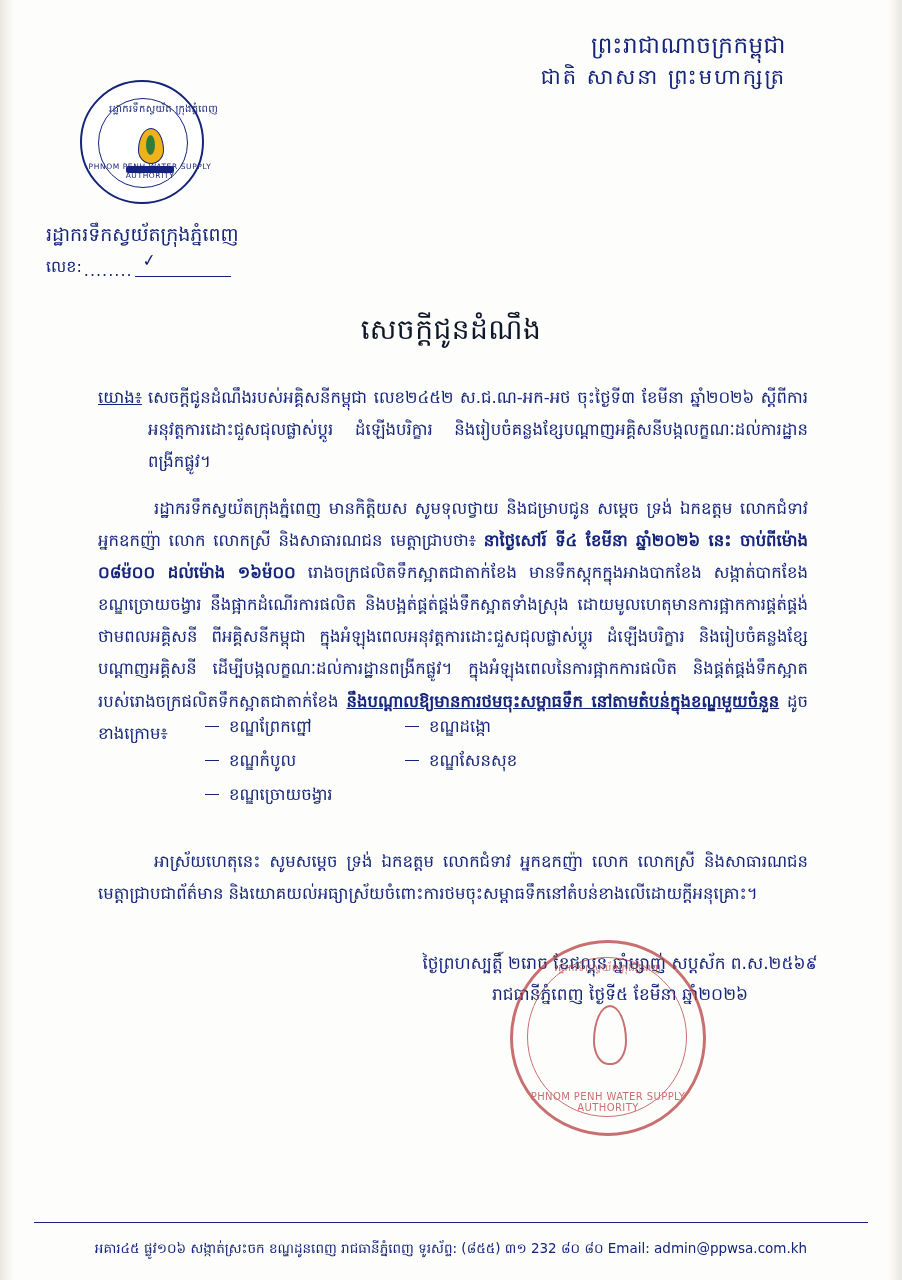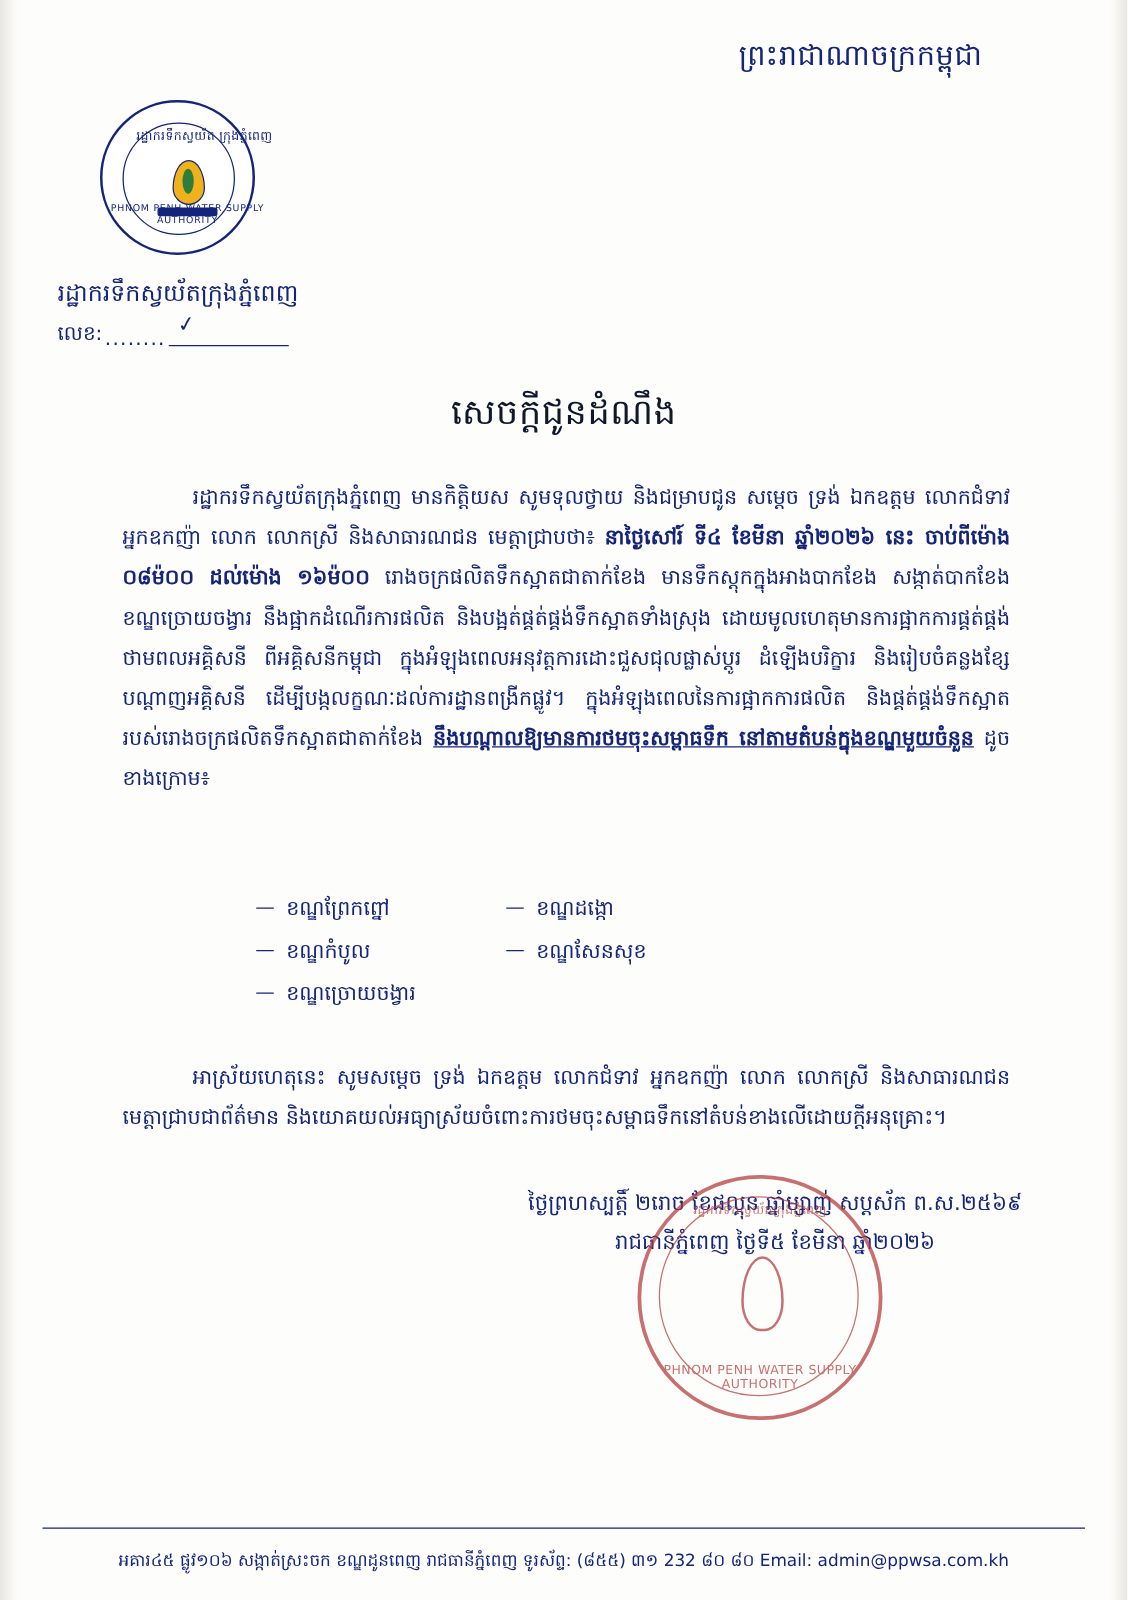--- a/index.html
+++ b/index.html
@@ -320,20 +320,21 @@
 </head>
 <body>
 
 <div class="page">
 
   <div class="scan-edge-left"></div>
   <div class="scan-edge-right"></div>
 
   <div class="kingdom-heading">
     <div class="kingdom-line1">ព្រះរាជាណាចក្រកម្ពុជា</div>
+    <div class="kingdom-line2">ជាតិ   សាសនា   ព្រះមហាក្សត្រ</div>
   </div>
 
   <div class="logo-wrap">
     <div class="logo-circle">
       <div class="logo-circle-inner"></div>
       <div class="logo-khmer-arc">រដ្ឋាករទឹកស្វយ័ត ក្រុងភ្នំពេញ</div>
       <div class="logo-drop"></div>
       <div class="logo-base"></div>
       <div class="logo-en-arc">PHNOM PENH WATER SUPPLY AUTHORITY</div>
     </div>
@@ -344,20 +345,24 @@
   <div class="doc-number-row">
     <span>លេខ:</span>
     <span class="doc-number-dots">........</span>
     <span class="doc-number-rule"></span>
     <span class="doc-number-check">✓</span>
   </div>
 
   <div class="doc-title">សេចក្តីជូនដំណឹង</div>
 
   <div class="body-block">
+    <div class="ref-row">
+      <span class="ref-label">យោង៖</span>
+      <span class="ref-text">សេចក្តីជូនដំណឹងរបស់អគ្គិសនីកម្ពុជា លេខ២៤៥២ ស.ជ.ណ-អក-អថ ចុះថ្ងៃទី៣ ខែមីនា ឆ្នាំ២០២៦ ស្តីពីការអនុវត្តការដោះជួសជុលផ្លាស់ប្តូរ ដំឡើងបរិក្ខារ និងរៀបចំគន្លងខ្សែបណ្តាញអគ្គិសនីបង្កលក្ខណៈដល់ការដ្ឋានពង្រីកផ្លូវ។</span>
+    </div>
     <p class="para">
       <span>រដ្ឋាករទឹកស្វយ័តក្រុងភ្នំពេញ មានកិត្តិយស សូមទុលថ្វាយ និងជម្រាបជូន សម្តេច ទ្រង់ ឯកឧត្តម លោកជំទាវ អ្នកឧកញ៉ា លោក លោកស្រី និងសាធារណជន មេត្តាជ្រាបថា៖ </span><span class="bold">នាថ្ងៃសៅរ៍ ទី៤ ខែមីនា ឆ្នាំ២០២៦ នេះ ចាប់ពីម៉ោង ០៨ម៉០០ ដល់ម៉ោង ១៦ម៉០០</span><span> រោងចក្រផលិតទឹកស្អាតជាតាក់ខែង មានទឹកស្តុកក្នុងអាងបាកខែង សង្កាត់បាកខែង ខណ្ឌច្រោយចង្វារ នឹងផ្អាកដំណើរការផលិត និងបង្អត់ផ្គត់ផ្គង់ទឹកស្អាតទាំងស្រុង ដោយមូលហេតុមានការផ្អាកការផ្គត់ផ្គង់ថាមពលអគ្គិសនី ពីអគ្គិសនីកម្ពុជា ក្នុងអំឡុងពេលអនុវត្តការដោះជួសជុលផ្លាស់ប្តូរ ដំឡើងបរិក្ខារ និងរៀបចំគន្លងខ្សែបណ្តាញអគ្គិសនី ដើម្បីបង្កលក្ខណៈដល់ការដ្ឋានពង្រីកផ្លូវ។ ក្នុងអំឡុងពេលនៃការផ្អាកការផលិត និងផ្គត់ផ្គង់ទឹកស្អាតរបស់រោងចក្រផលិតទឹកស្អាតជាតាក់ខែង </span><span class="bold u">នឹងបណ្តាលឱ្យមានការថមចុះសម្ពាធទឹក នៅតាមតំបន់ក្នុងខណ្ឌមួយចំនួន</span><span> ដូចខាងក្រោម៖</span>
     </p>
   </div>
 
   <div class="district-list">
     <div class="district-row">
       <span class="district-cell">
           <i class="dash"></i>
           <span>ខណ្ឌព្រែកព្នៅ</span>

